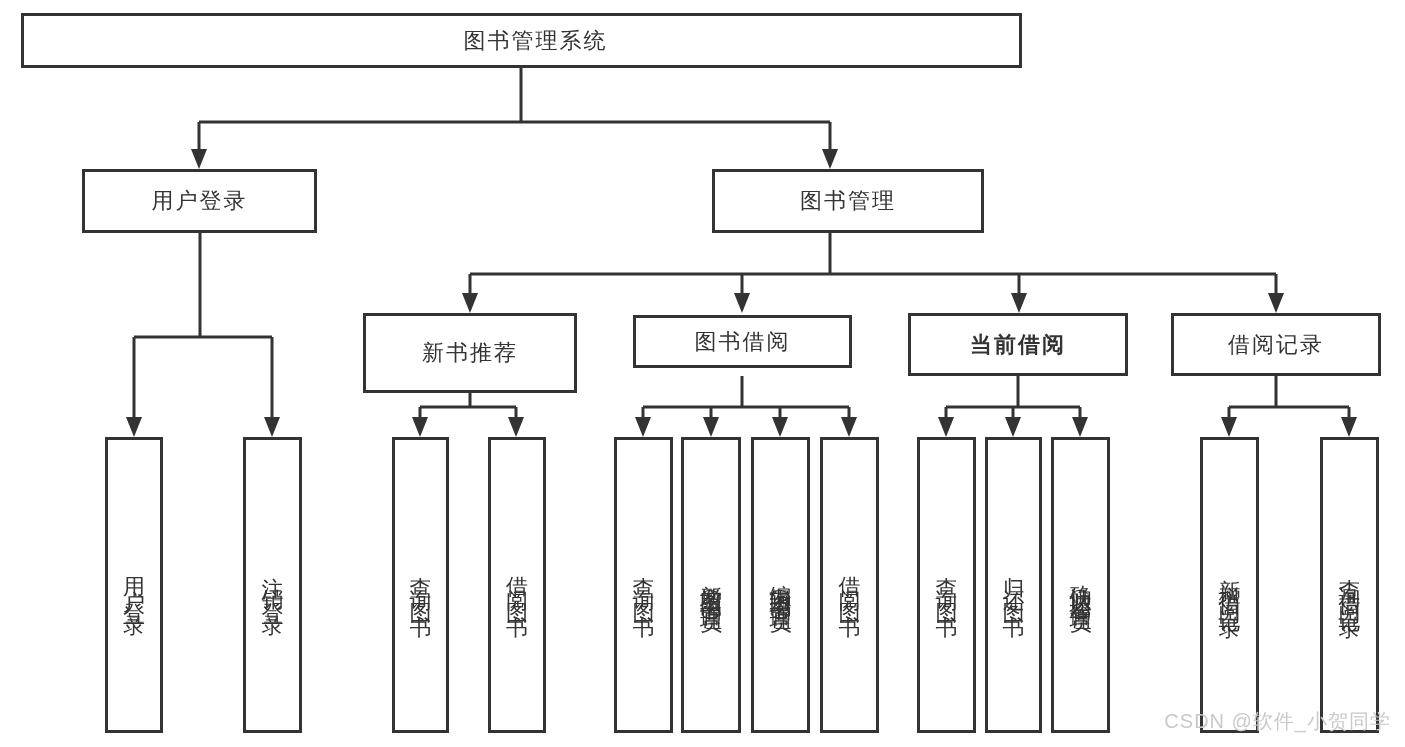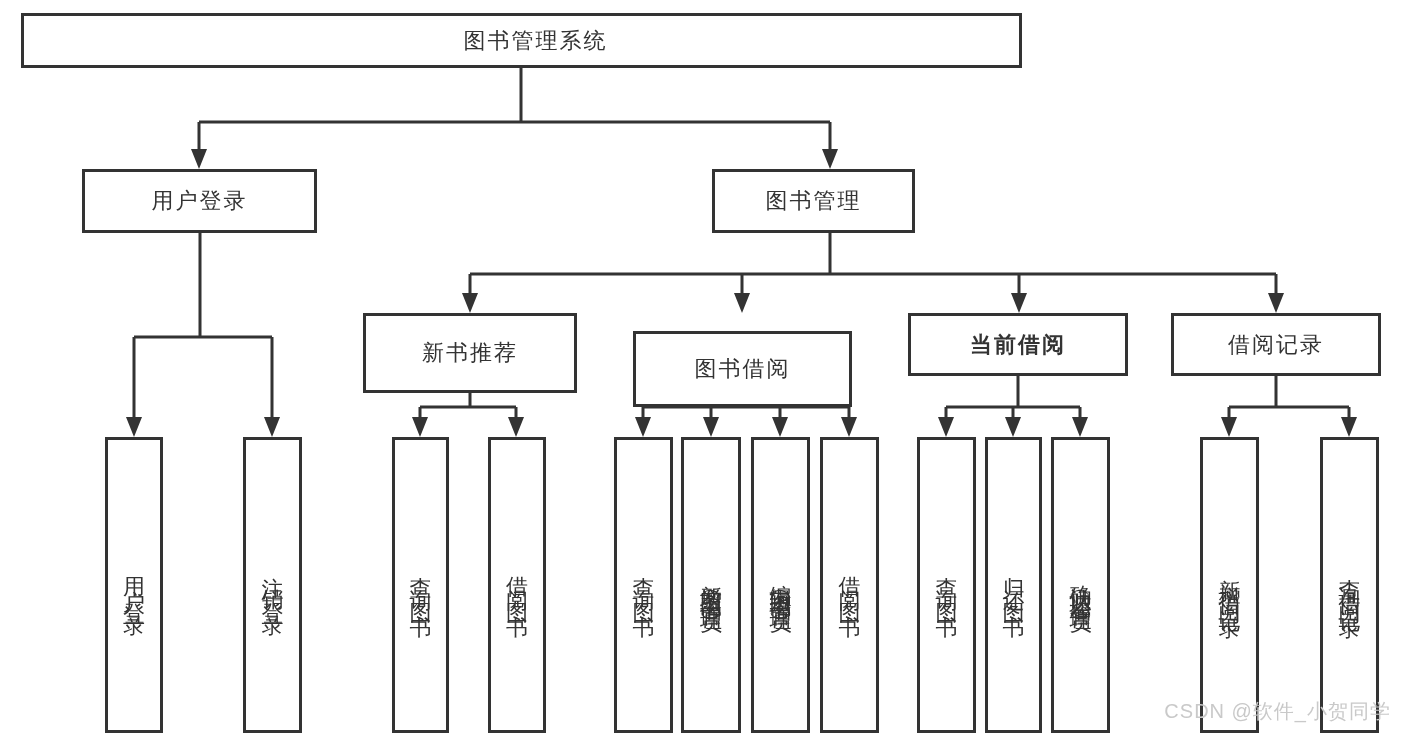--- a/index.html
+++ b/index.html
@@ -27,21 +27,21 @@
     writing-mode:vertical-rl;
     text-orientation:mixed;
     font-size:22px;
     letter-spacing:13px;
     line-height:1;
   }
   .vbox.mid  { letter-spacing:8px; }
   .vbox.long { letter-spacing:4px; }
   #watermark {
     position:absolute;
-    right:14px; bottom:22px;
+    right:14px; bottom:12px;
     font-size:20px;
     color:#c9c9c9;
     letter-spacing:1px;
     white-space:nowrap;
   }
 </style>
 </head>
 <body>
 
 <div id="stage">
@@ -85,24 +85,24 @@
     <g>
       <path d="M1276 376 V407 M1229 407 H1349 M1229 407 V420 M1349 407 V420"></path>
       <polygon fill="#333333" stroke="none" points="1221,417 1237,417 1229,437"></polygon>
       <polygon fill="#333333" stroke="none" points="1341,417 1357,417 1349,437"></polygon>
     </g>
   </svg>
 
   <div class="node hbox" style="left:21px; top:13px; width:1001px; height:55px;padding-left:28px;">图书管理系统</div>
 
   <div class="node hbox" style="left:82px; top:169px; width:235px; height:64px;">用户登录</div>
-  <div class="node hbox" style="left:712px; top:169px; width:203px; height:64px;">图书管理</div>
+  <div class="node hbox" style="left:712px; top:169px; width:272px; height:64px;">图书管理</div>
 
   <div class="node hbox" style="left:363px; top:313px; width:214px; height:80px;">新书推荐</div>
-  <div class="node hbox" style="left:633px; top:331px; width:219px; height:76px;">图书借阅</div>
+  <div class="node hbox" style="left:633px; top:315px; width:219px; height:53px;">图书借阅</div>
   <div class="node hbox" style="left:908px; top:313px; width:220px; height:63px;font-weight:bold;">当前借阅</div>
   <div class="node hbox" style="left:1171px; top:313px; width:210px; height:63px;">借阅记录</div>
 
   <div class="node vbox" style="left:105px; top:437px; width:58px; height:296px;">用户登录</div>
   <div class="node vbox" style="left:243px; top:437px; width:59px; height:296px;">注销登录</div>
 
   <div class="node vbox" style="left:392px; top:437px; width:57px; height:296px;">查询图书</div>
   <div class="node vbox" style="left:488px; top:437px; width:58px; height:296px;">借阅图书</div>
 
   <div class="node vbox" style="left:614px; top:437px; width:59px; height:296px;">查询图书</div>

